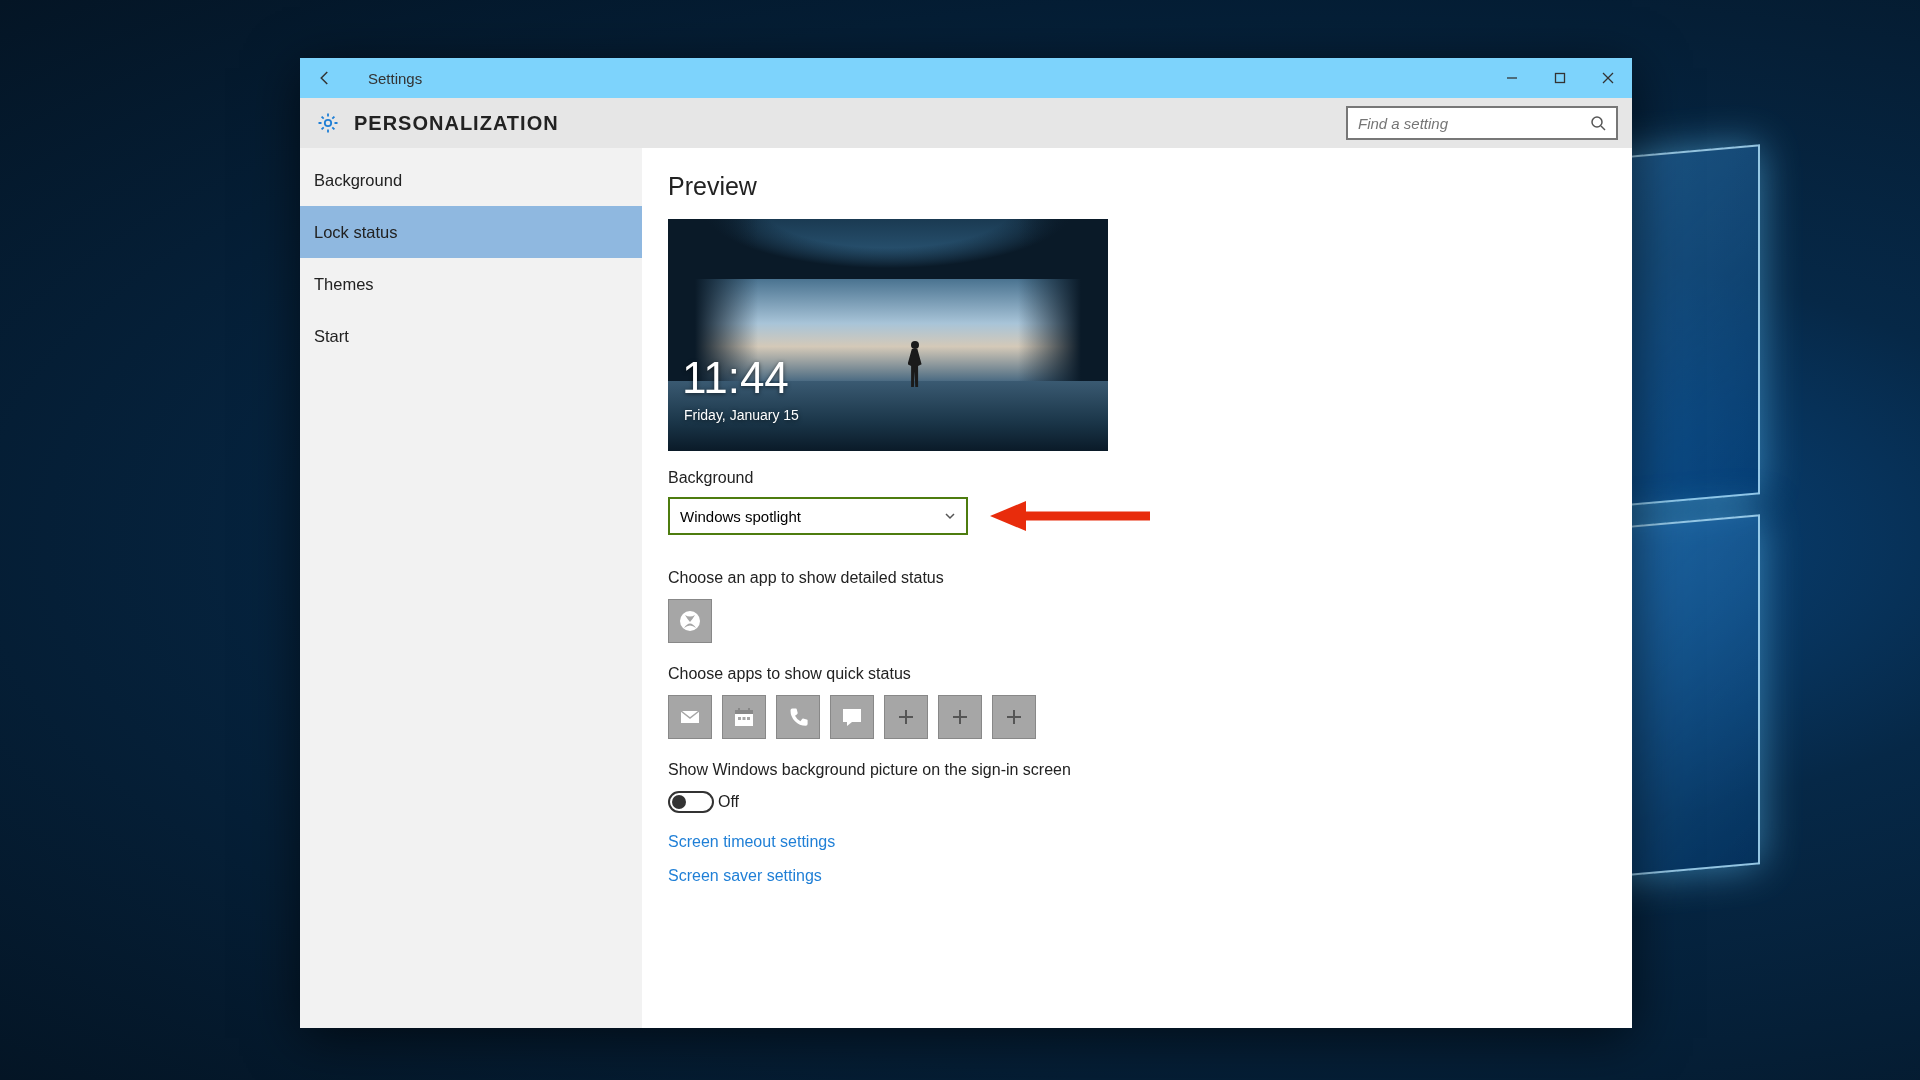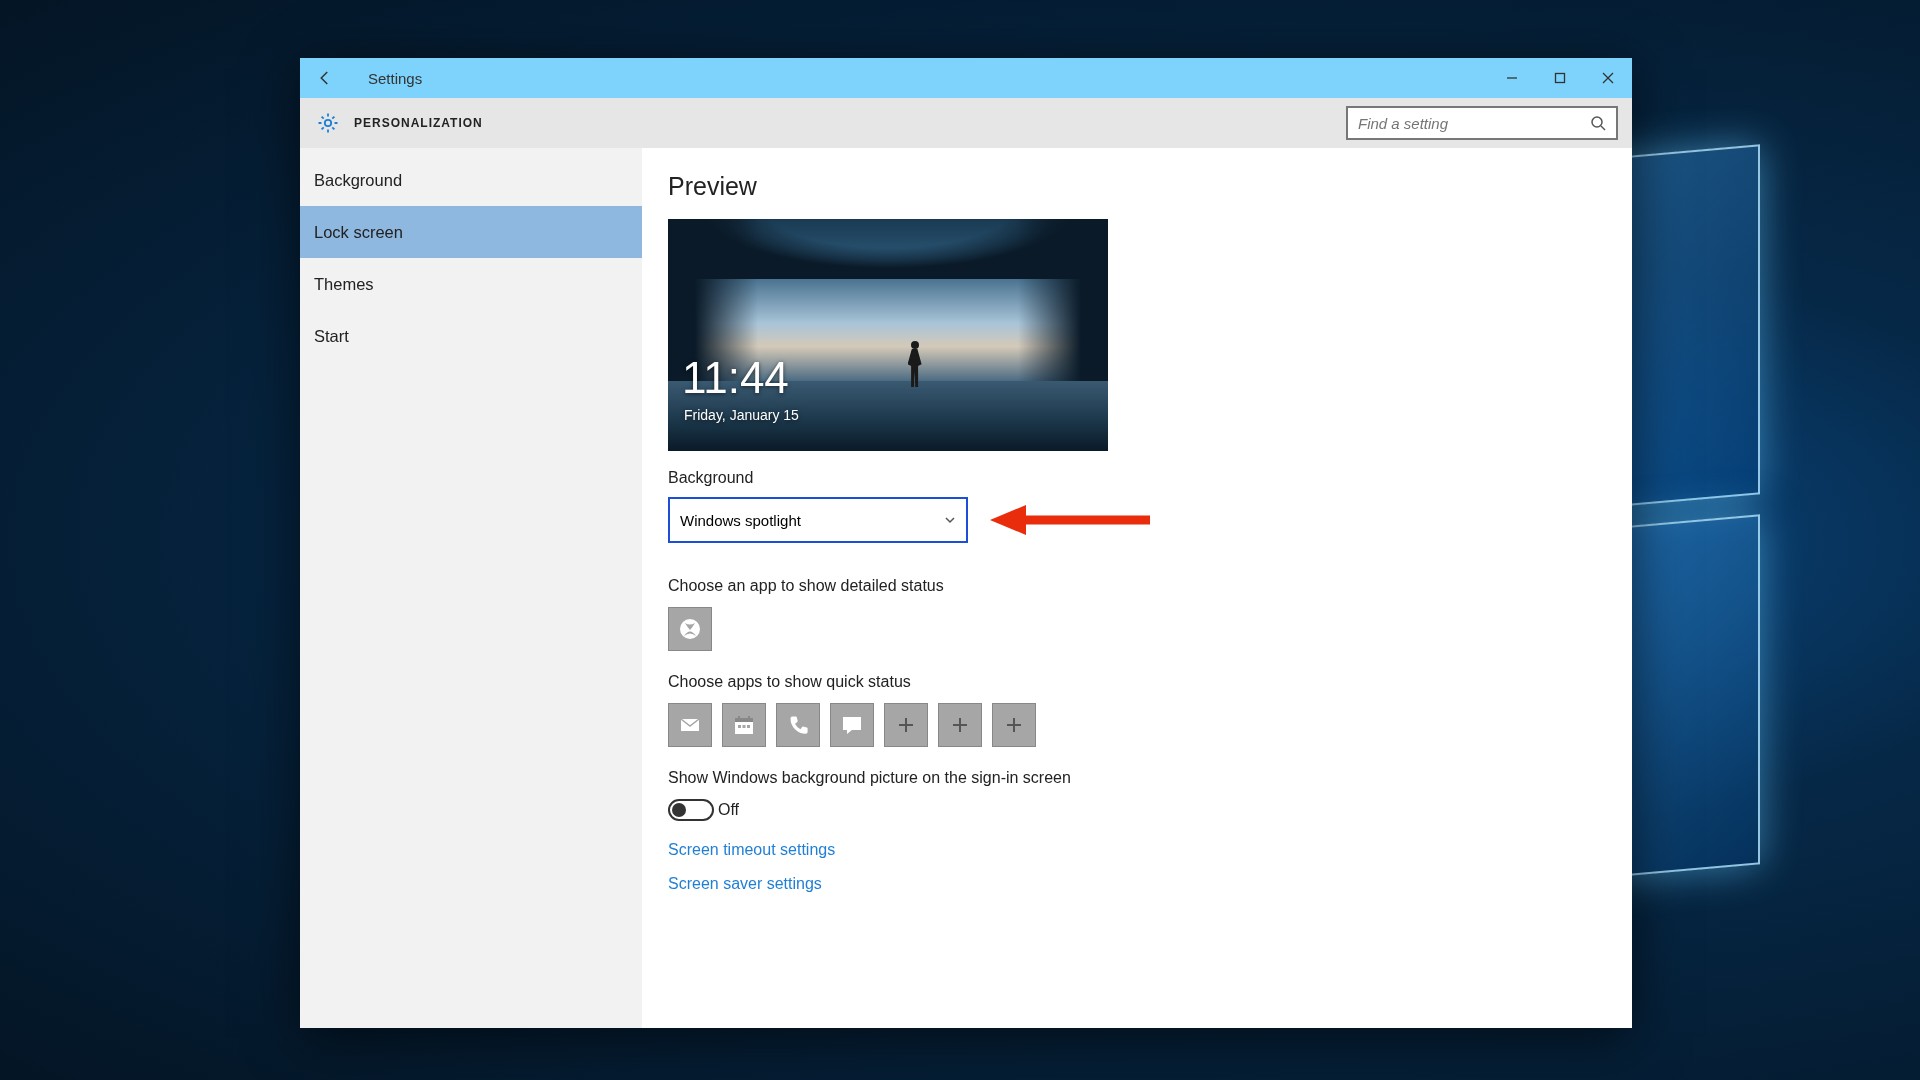--- a/index.html
+++ b/index.html
@@ -88,21 +88,21 @@
     padding: 0 12px;
     position: relative;
   }
   .header-icon {
     width: 24px; height: 24px;
     margin-right: 14px;
     margin-left: 4px;
     color: #1f7fd6;
   }
   .header-title {
-    font-size: 12px;
+    font-size: 20px;
     font-weight: 600;
     letter-spacing: 1px;
     color: #222;
   }
   .search-box {
     position: absolute;
     right: 14px;
     top: 8px;
     width: 272px;
     height: 34px;
@@ -236,22 +236,22 @@
     text-align: center;
   }
 
   .label {
     font-size: 16px;
     color: #222;
     margin-bottom: 10px;
   }
   .dropdown {
     width: 300px;
-    height: 46px;
-    border: 2px solid #1d4ed8;
+    height: 38px;
+    border: 2px solid #4d7c0f;
     display: flex;
     align-items: center;
     justify-content: space-between;
     padding: 16px 10px;
     font-size: 15px;
     cursor: pointer;
     margin-bottom: 34px;
     position: relative;
   }
   .dropdown .chev { width: 12px; height: 12px; color: #555; }
@@ -370,21 +370,21 @@
         </svg>
     </div>
   </div>
 
   <div class="body">
     <div class="sidebar">
       <div class="side-item">
           <span>Background</span>
         </div>
       <div class="side-item selected">
-          <span>Lock screen</span>
+          <span>Lock status</span>
         </div>
       <div class="side-item">
           <span>Themes</span>
         </div>
       <div class="side-item">
           <span>Start</span>
         </div>
     </div>
 
     <div class="content">

